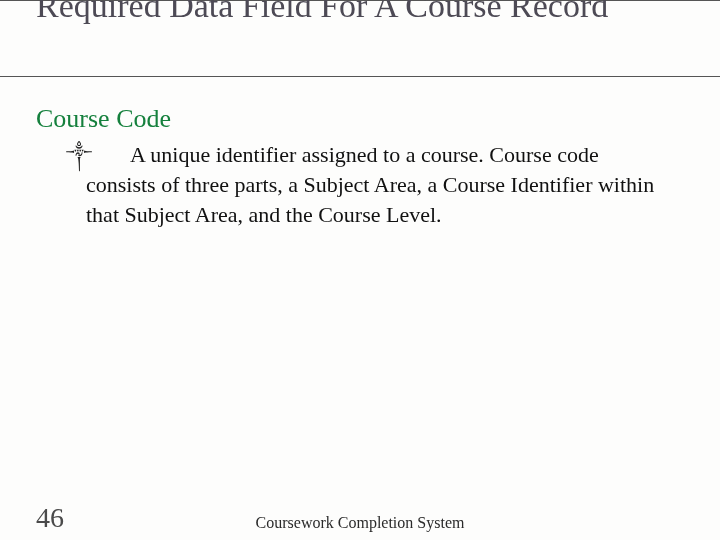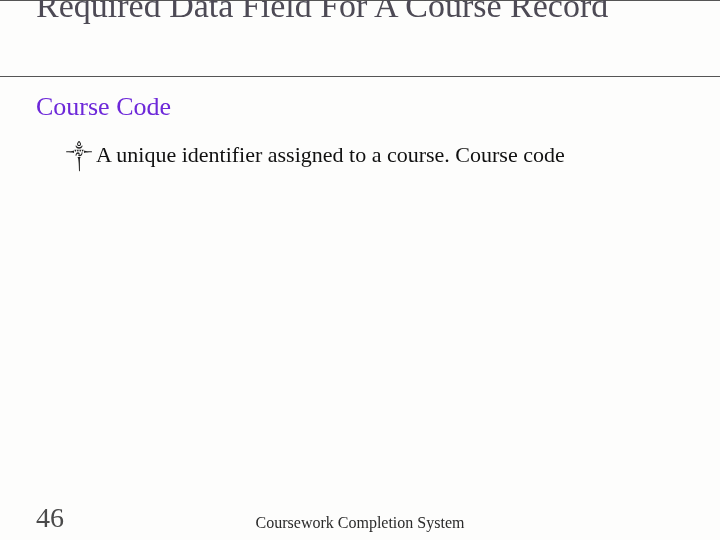--- a/index.html
+++ b/index.html
@@ -43,23 +43,23 @@
     right: 40px;
     font-size: 34px;
     line-height: 40px;
     font-weight: 400;
     color: #4d4a55;
     font-family: Georgia, 'Times New Roman', serif;
   }
   .subhead {
     position: absolute;
     left: 36px;
-    top: 92px;
+    top: 104px;
     font-size: 26px;
-    color: #6d28d9;
+    color: #15803d;
     font-family: Georgia, 'Times New Roman', serif;
   }
   .body-block {
     position: absolute;
     left: 66px;
     right: 60px;
     top: 140px;
     font-size: 22px;
     line-height: 30px;
     color: #111;
@@ -72,20 +72,21 @@
   .bullet-glyph {
     flex: 0 0 auto;
     font-size: 20px;
     line-height: 30px;
     margin-right: 4px;
     color: #222;
     font-family: 'Segoe UI Symbol', 'Arial Unicode MS', serif;
   }
   .bullet-text {
     flex: 1 1 auto;
+    margin-left: 34px;
   }
   .cont-text {
     margin-left: 20px;
   }
   .page-number {
     position: absolute;
     left: 36px;
     bottom: 6px;
     font-size: 28px;
     color: #4a4a4a;
@@ -112,19 +113,20 @@
 
   <div class="title">Required Data Field For A Course Record</div>
 
   <div class="subhead">Course Code</div>
 
   <div class="body-block">
     <div class="bullet-row">
       <span class="bullet-glyph">༒</span>
       <span class="bullet-text">A unique identifier assigned to a course.  Course code</span>
     </div>
+    <div class="cont-text">consists of three parts, a Subject Area, a Course Identifier within that Subject Area, and the Course Level.</div>
   </div>
 
   <div class="page-number">46</div>
 
   <div class="footer-text">Coursework Completion System</div>
 
 </div>
 
 </body></html>

